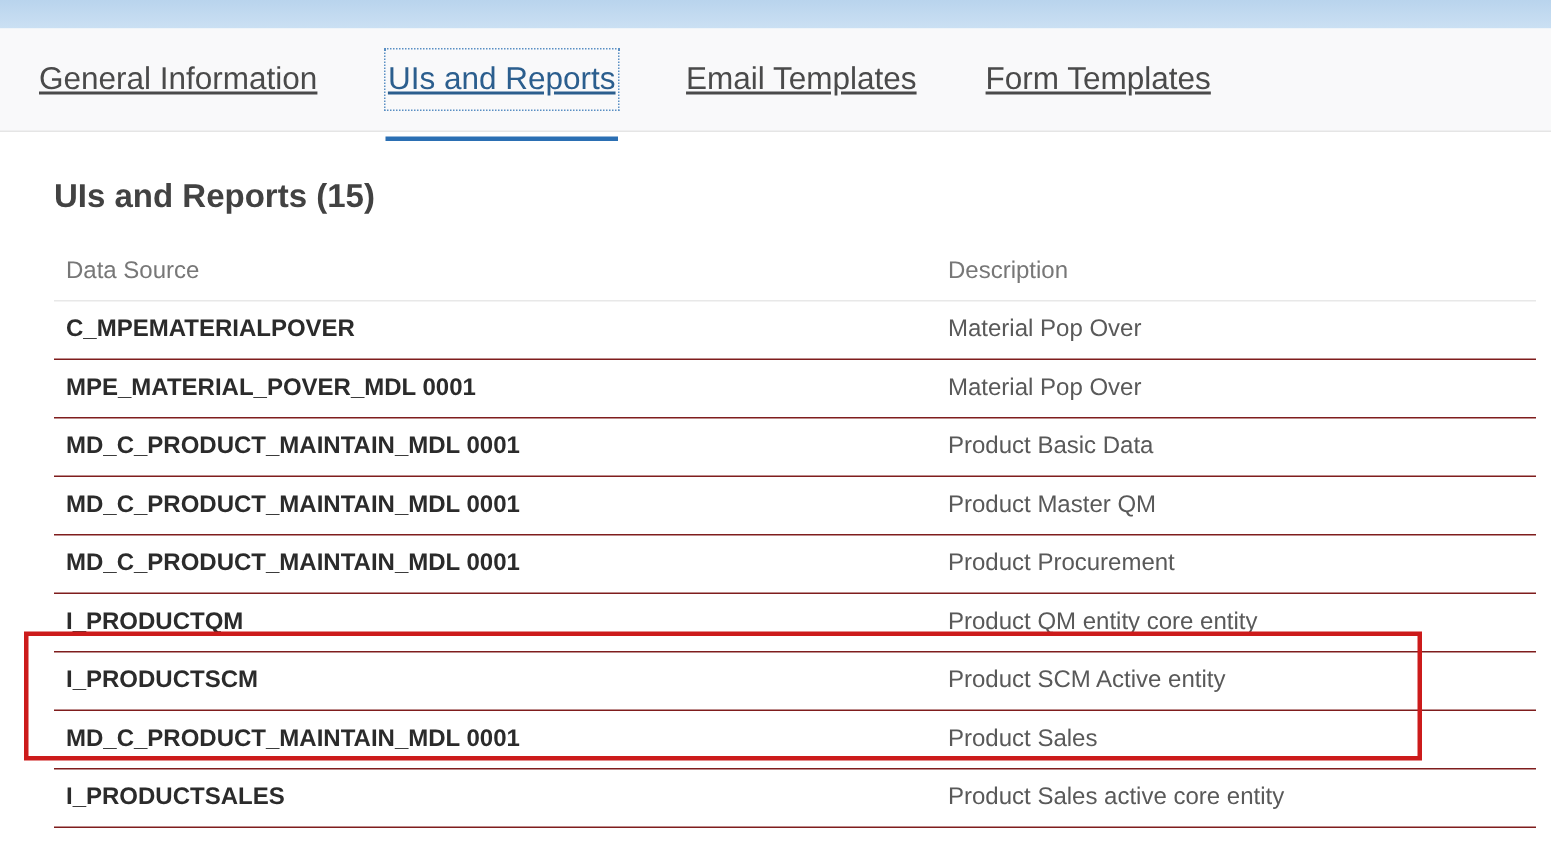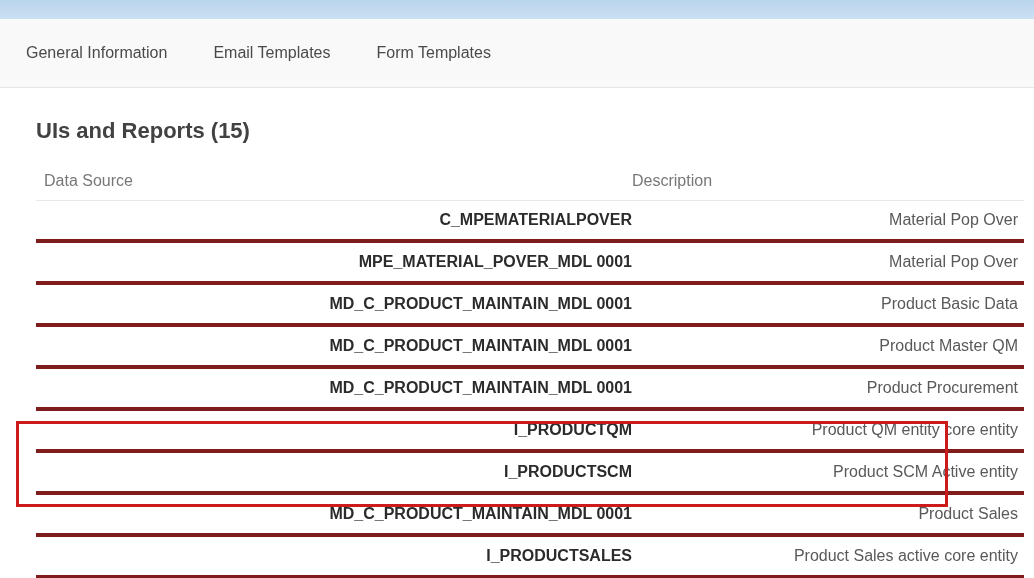--- a/index.html
+++ b/index.html
@@ -21,25 +21,26 @@
     .tabs {
       display: flex;
       align-items: center;
       padding: 0 24px;
       border-bottom: 1px solid #e5e5e5;
       background: #f9f9fa;
       height: 69px;
     }
     .tab {
       margin-right: 42px;
-      font-size: 16px;
+      font-size: 21px;
       color: #4a4a4a;
       padding: 8px 2px;
       cursor: pointer;
       position: relative;
+      text-decoration: underline;
     }
     .tab.active {
       color: #2b5e8e;
       border: 1px dotted #5a8fc3;
     }
     .tab.active::after {
       content: "";
       position: absolute;
       left: 0;
       right: 0;
@@ -74,23 +75,22 @@
     }
     .table-header .col-source,
     .table-header .col-desc {
       font-size: 16px;
       color: #777;
       font-weight: 400;
     }
     .table-row {
       display: flex;
       padding: 10px 6px;
-      border-bottom: 4px solid #7f1d1d;
+      border-bottom: 1px solid #7f1d1d;
       cursor: pointer;
-      text-align: right;
     }
     .table-row .col-source {
       font-size: 16px;
       font-weight: 700;
       color: #2b2b2b;
     }
     .table-row .col-desc {
       font-size: 16px;
       font-weight: 400;
       color: #595959;
@@ -101,20 +101,21 @@
       pointer-events: none;
     }
   </style>
 </head>
 <body>
 
 <div class="top-bar"></div>
 
 <div class="tabs">
   <div class="tab">General Information</div>
+  <div class="tab active">UIs and Reports</div>
   <div class="tab">Email Templates</div>
   <div class="tab">Form Templates</div>
 </div>
 
 <div class="content">
   <div class="section-title">UIs and Reports (15)</div>
 
   <div class="table">
     <div class="table-header">
       <div class="col-source">Data Source</div>

